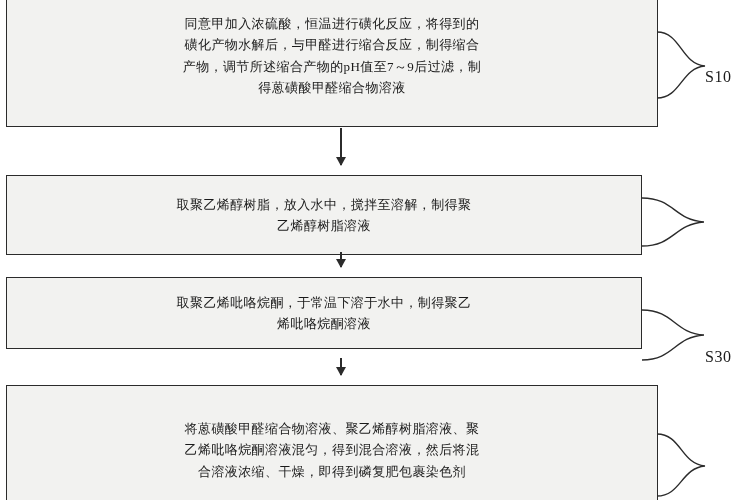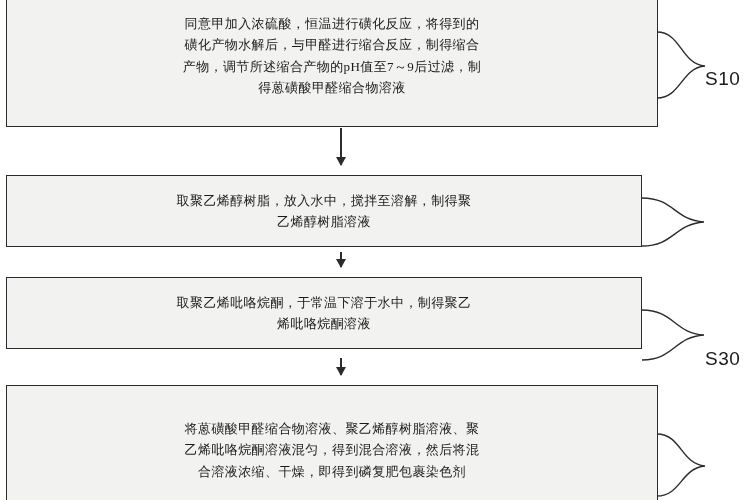--- a/index.html
+++ b/index.html
@@ -32,21 +32,21 @@
   .step-text {
     font-size: 13px;
     line-height: 1.62;
     letter-spacing: 0.4px;
     padding: 2px 14px;
     white-space: pre-line;
     font-family: Liberation Serif, serif;
   }
   
   #box-s10 { left: 6px;  top: -16px; width: 652px; height: 143px; }
-  #box-s20 { left: 6px;  top: 175px; width: 636px; height: 72px; }
+  #box-s20 { left: 6px;  top: 175px; width: 636px; height: 80px; }
   #box-s30 { left: 6px;  top: 277px; width: 636px; height: 72px; }
   #box-s40 { left: 6px;  top: 385px; width: 652px; height: 130px; }
 
   
   .arrow {
     position: absolute;
     width: 2px;
     background: #2b2b2b;
   }
   .arrow::after {
@@ -60,24 +60,24 @@
     border-right: 5px solid transparent;
     border-top: 9px solid #2b2b2b;
   }
   #arrow-1 { left: 340px; top: 128px; height: 37px; }
   #arrow-2 { left: 340px; top: 252px; height: 15px; }
   #arrow-3 { left: 340px; top: 358px; height: 17px; }
 
   
   .step-label {
     position: absolute;
-    font-size: 19px;
+    font-size: 16px;
     letter-spacing: 0.5px;
     color: #1a1a1a;
-    font-family: Liberation Sans, sans-serif;
+    font-family: Liberation Serif, serif;
   }
   #label-s10 { left: 705px; top: 68px; }
   #label-s20 { left: 705px; top: 226px; margin-left: 44px; }
   #label-s30 { left: 705px; top: 348px; }
   #label-s40 { left: 705px; top: 507px; }
 
   
   .brace {
     position: absolute;
     stroke: #2b2b2b;

